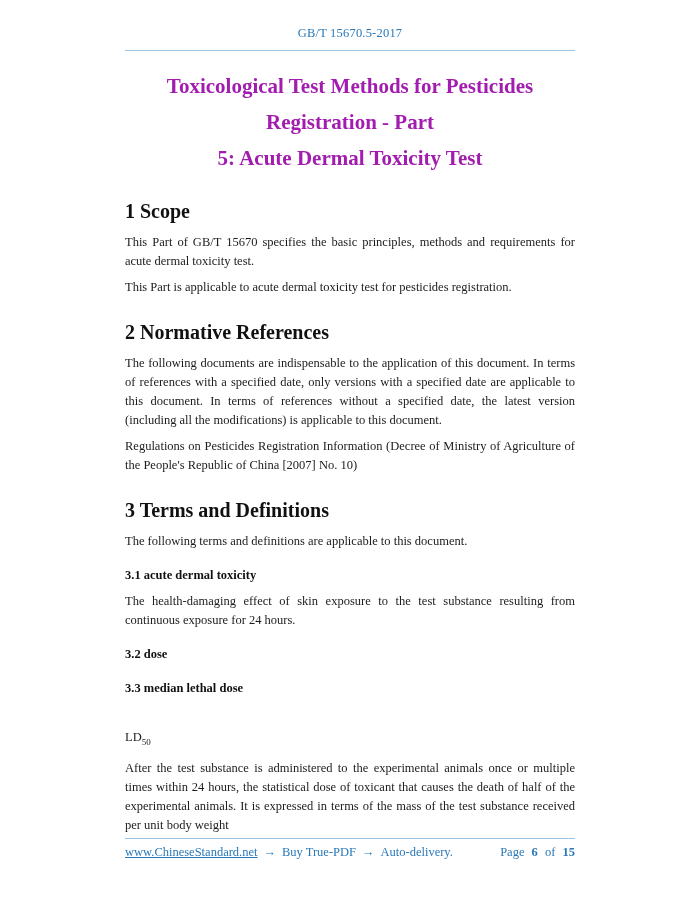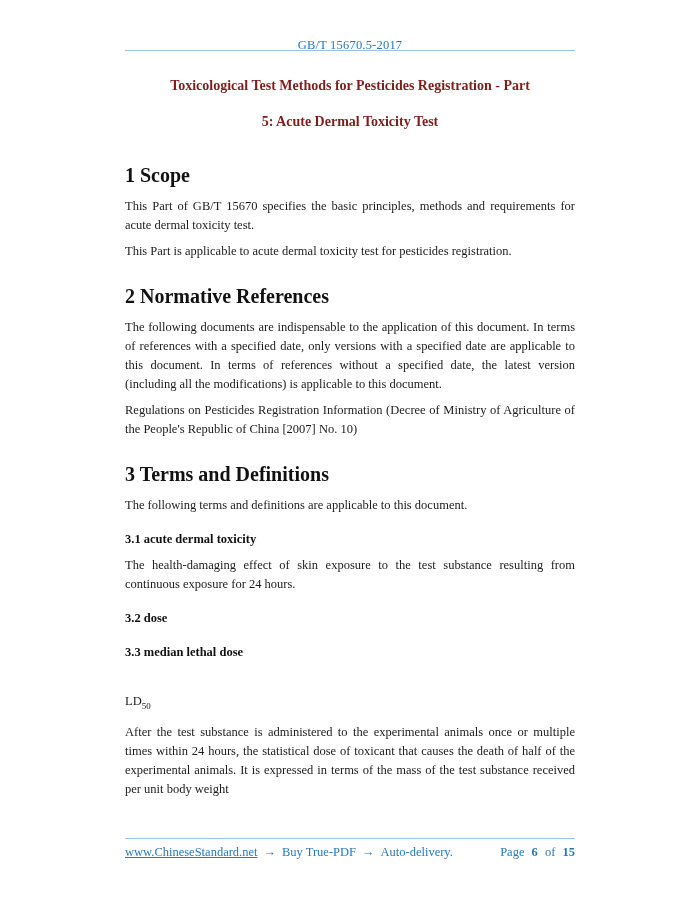--- a/index.html
+++ b/index.html
@@ -13,42 +13,42 @@
     overflow: hidden;
   }
   .header {
     position: absolute;
     left: 125px; top: 0;
     width: 450px;
     text-align: center;
   }
   .doc-number {
     display: inline-block;
-    margin-top: 38px;
+    margin-top: 26px;
     font-size: 12.5px;
     letter-spacing: 0.2px;
     color: #2878b8;
   }
   .header-rule {
     position: absolute;
     left: 125px; top: 50px;
     width: 450px;
     border-top: 1.5px solid #9dc3e6;
   }
   .content {
     position: absolute;
     left: 125px; top: 68px;
     width: 450px;
   }
   .doc-title {
-    font-size: 14px;
+    font-size: 21px;
     font-weight: bold;
     text-align: center;
     line-height: 36px;
-    color: #7f1d1d;
+    color: #a21caf;
   }
   h2.section-heading {
     font-size: 20px;
     font-weight: bold;
     margin: 24px 0 11px 0;
     line-height: 22px;
     color: #111111;
   }
   h3.sub-heading {
     font-size: 12.5px;

